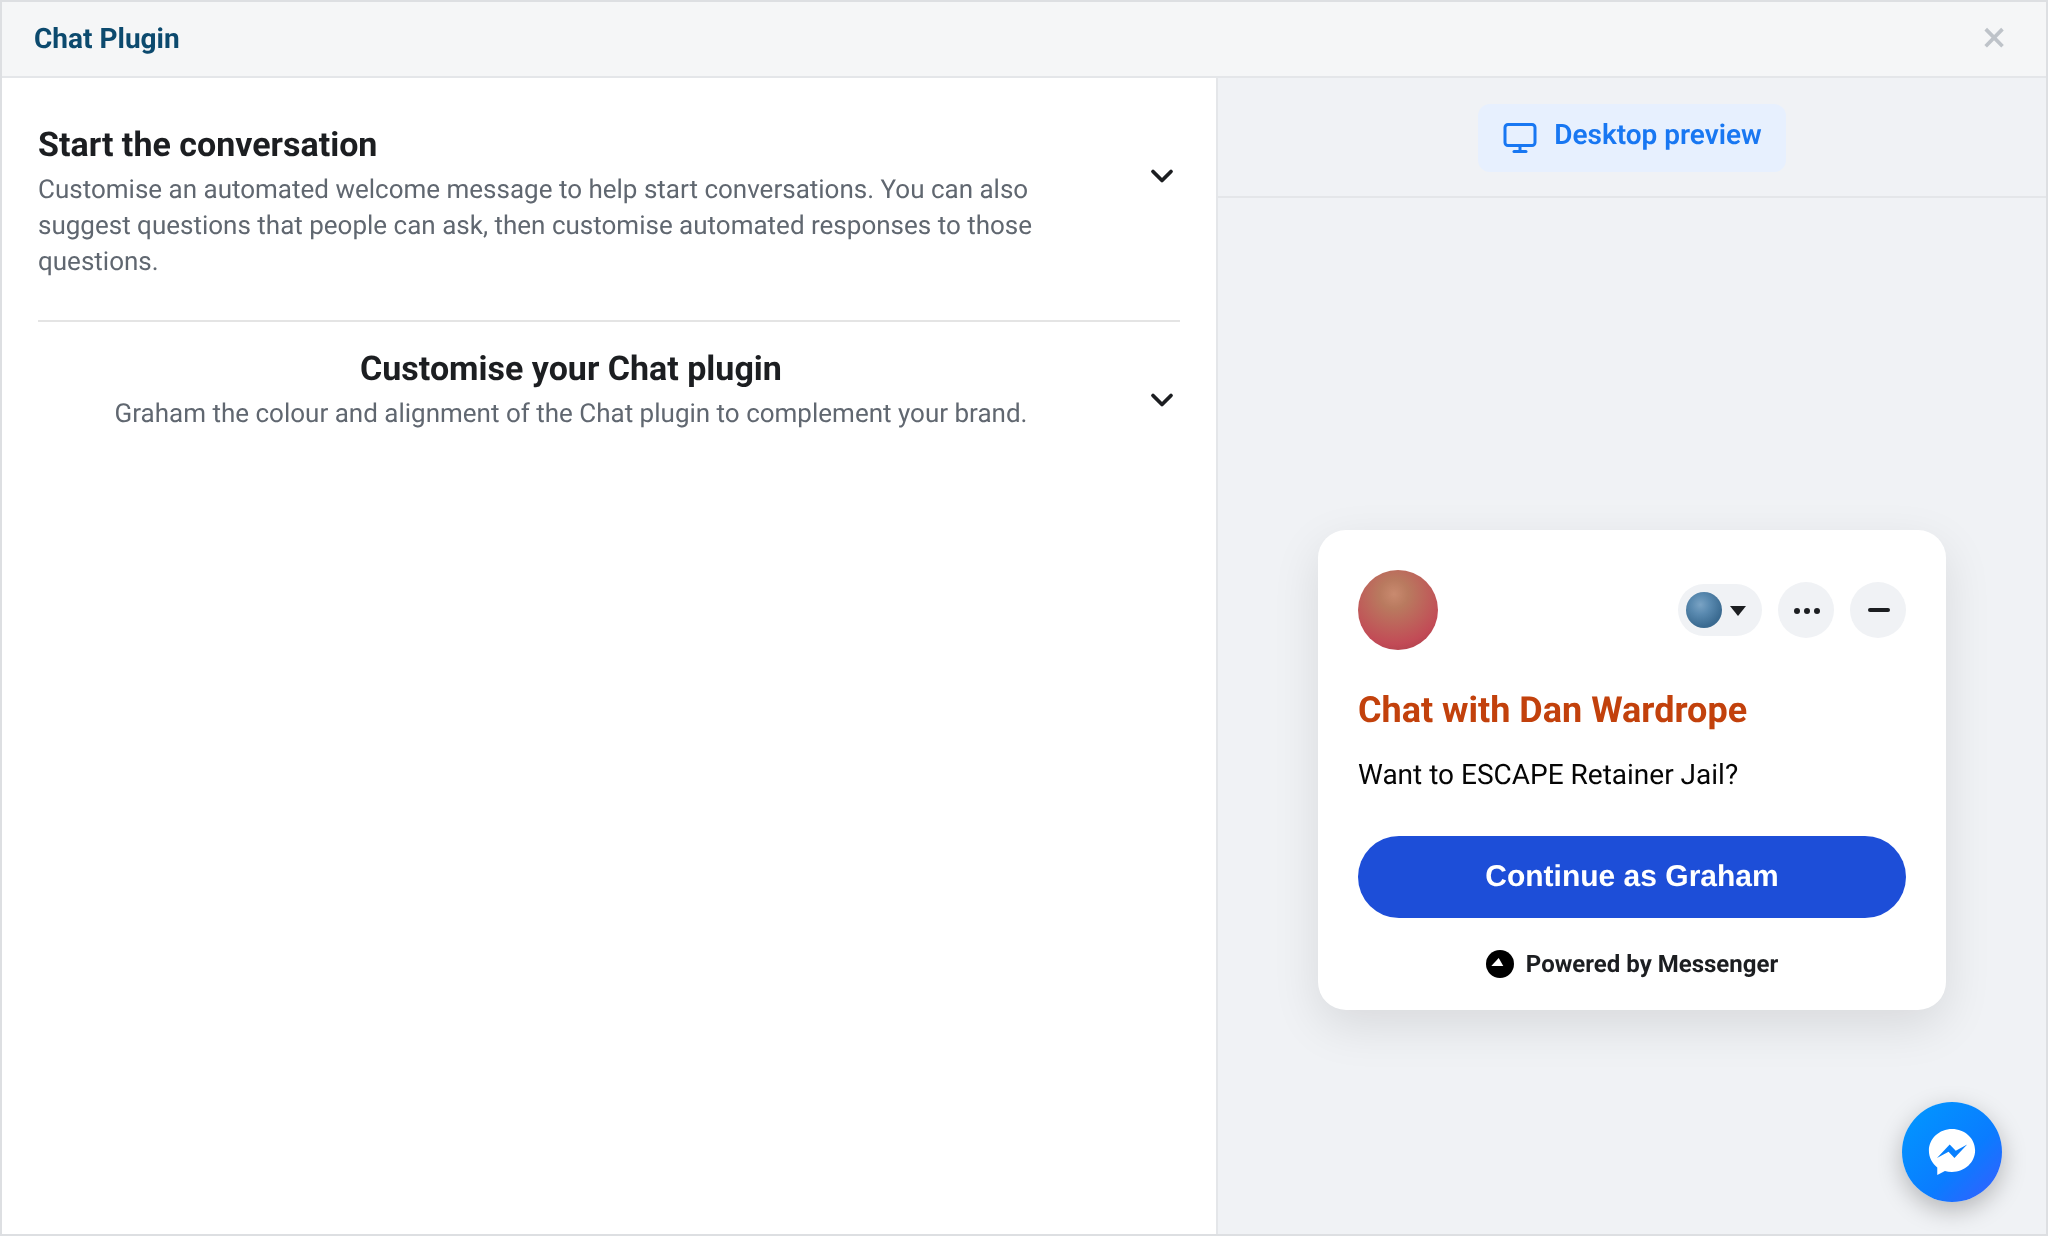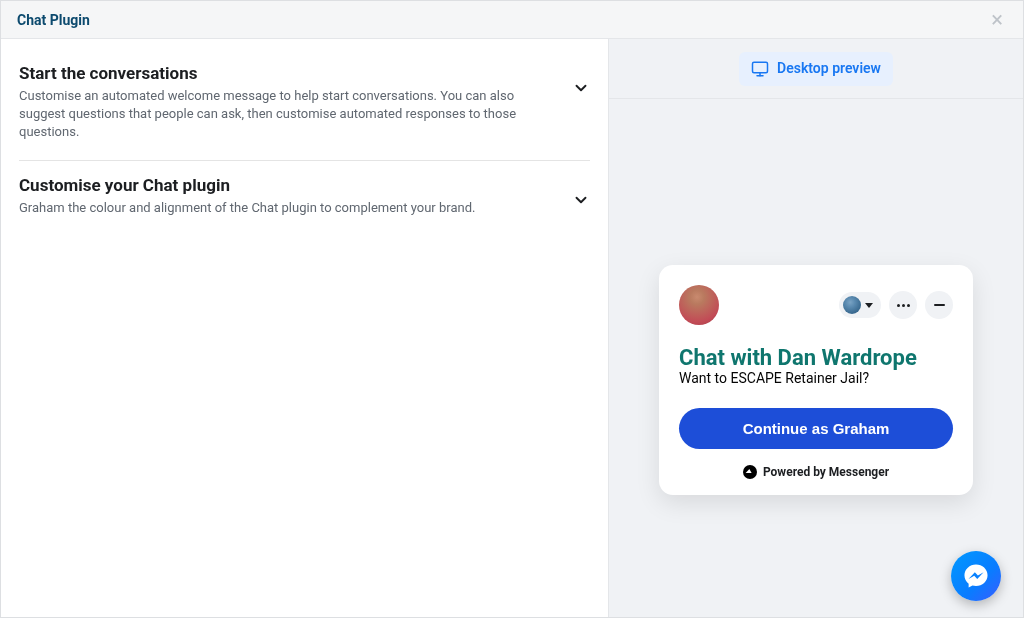--- a/index.html
+++ b/index.html
@@ -52,20 +52,21 @@
   .accordion-item {
     padding: 14px 0 18px 0;
     border-bottom: 1px solid #e4e4e4;
     display: flex;
     align-items: flex-start;
     justify-content: space-between;
     cursor: pointer;
   }
   .accordion-item:last-child {
     border-bottom: none;
+    text-align: center;
   }
   .accordion-text { flex: 1; padding-right: 20px; }
   .accordion-title {
     font-size: 17px;
     font-weight: 700;
     color: #1c1e21;
     margin-bottom: 4px;
   }
   .accordion-desc {
     font-size: 13px;
@@ -172,24 +173,24 @@
     display: flex;
     align-items: center;
     justify-content: center;
     cursor: pointer;
     color: #1c1e21;
   }
   .dots { display: flex; gap: 2px; }
   .dots span { width: 3px; height: 3px; border-radius: 50%; background: #1c1e21; display:block; }
   .minus { width: 11px; height: 2px; background: #1c1e21; border-radius: 1px; }
   .chat-title {
-    font-size: 22px;
-    font-weight: 700;
-    color: #0f766e;
-    margin-bottom: 0;
+    font-size: 18px;
+    font-weight: 700;
+    color: #c2410c;
+    margin-bottom: 14px;
   }
   .chat-message {
     font-size: 14px;
     color: #050505;
     margin-bottom: 22px;
   }
   .continue-btn {
     width: 100%;
     background: #1d4ed8;
     color: #ffffff;
@@ -250,21 +251,21 @@
     <div class="close-btn">
       <span>×</span>
     </div>
   </div>
 
   <div class="body">
 
     <div class="left-panel">
       <div class="accordion-item">
         <div class="accordion-text">
-          <div class="accordion-title">Start the conversations</div>
+          <div class="accordion-title">Start the conversation</div>
           <div class="accordion-desc">Customise an automated welcome message to help start conversations. You can also suggest questions that people can ask, then customise automated responses to those questions.</div>
         </div>
         <div class="chevron">
           <svg width="18" height="18" viewBox="0 0 24 24" fill="none" stroke="currentColor" stroke-width="2.5" stroke-linecap="round" stroke-linejoin="round">
               <polyline points="6 9 12 15 18 9"></polyline>
             </svg>
         </div>
       </div>
 
       <div class="accordion-item">

